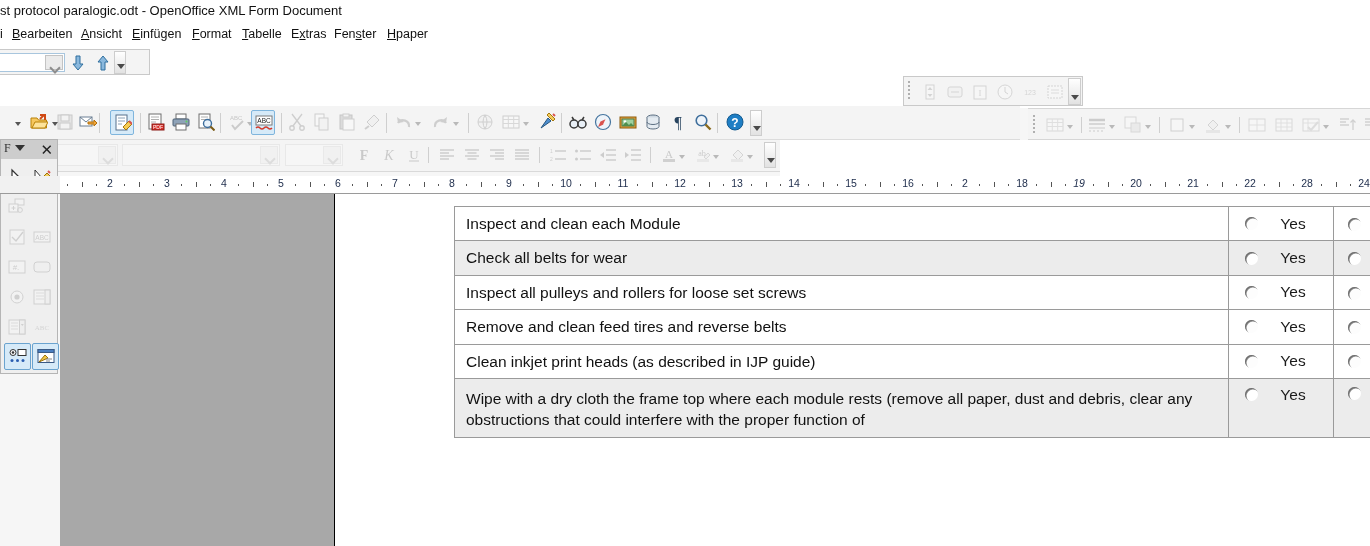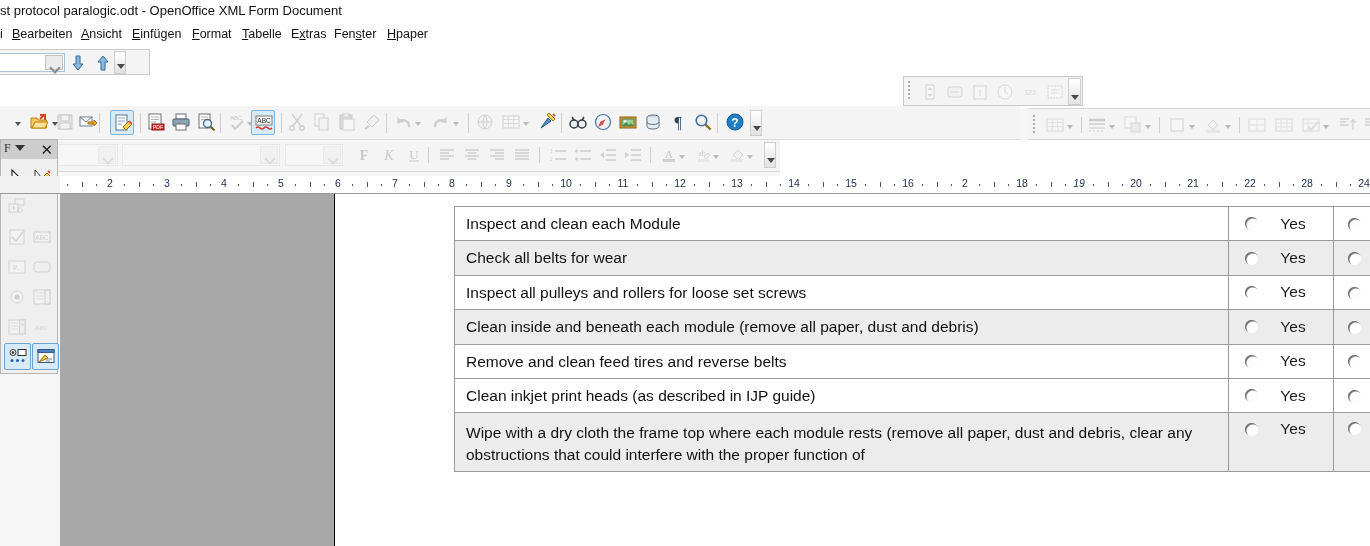--- a/index.html
+++ b/index.html
@@ -977,34 +977,20 @@
               <span class="radio"></span>
               <span class="yeslabel">Yes</span>
             </div>
               </td>
             <td>
                 <div class="cellpad-no">
               <span class="radio"></span>
             </div>
               </td>
           </tr>
-          <tr class="even">
-            <td class="task">Clean inside and beneath each module (remove all paper, dust and debris)</td>
-            <td>
-                <div class="cellpad">
-              <span class="radio onwhite"></span>
-              <span class="yeslabel">Yes</span>
-            </div>
-              </td>
-            <td>
-                <div class="cellpad-no">
-              <span class="radio onwhite"></span>
-            </div>
-              </td>
-          </tr>
           <tr class="odd">
             <td class="task">Remove and clean feed tires and reverse belts</td>
             <td>
                 <div class="cellpad">
               <span class="radio"></span>
               <span class="yeslabel">Yes</span>
             </div>
               </td>
             <td>
                 <div class="cellpad-no">

